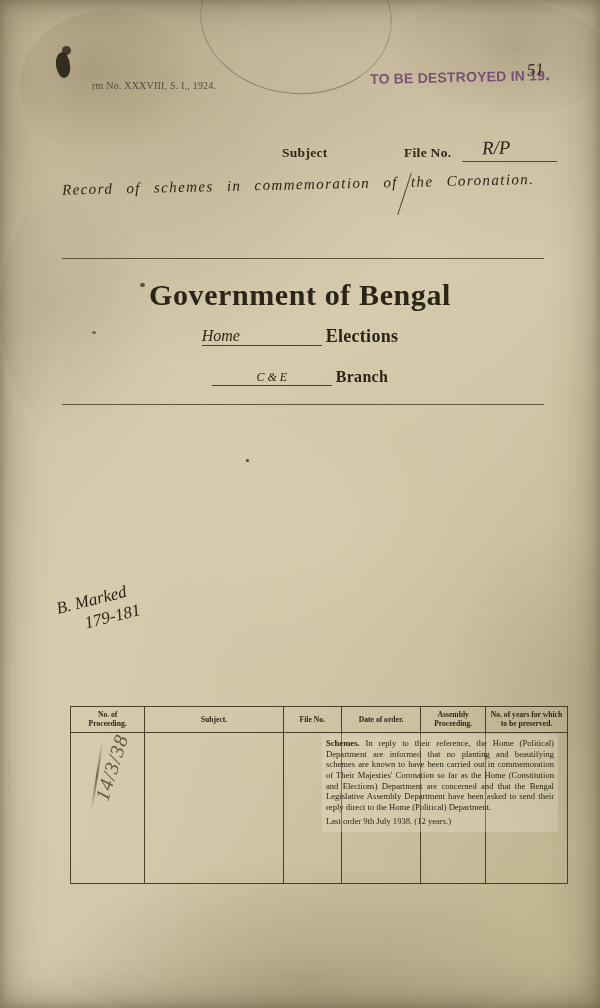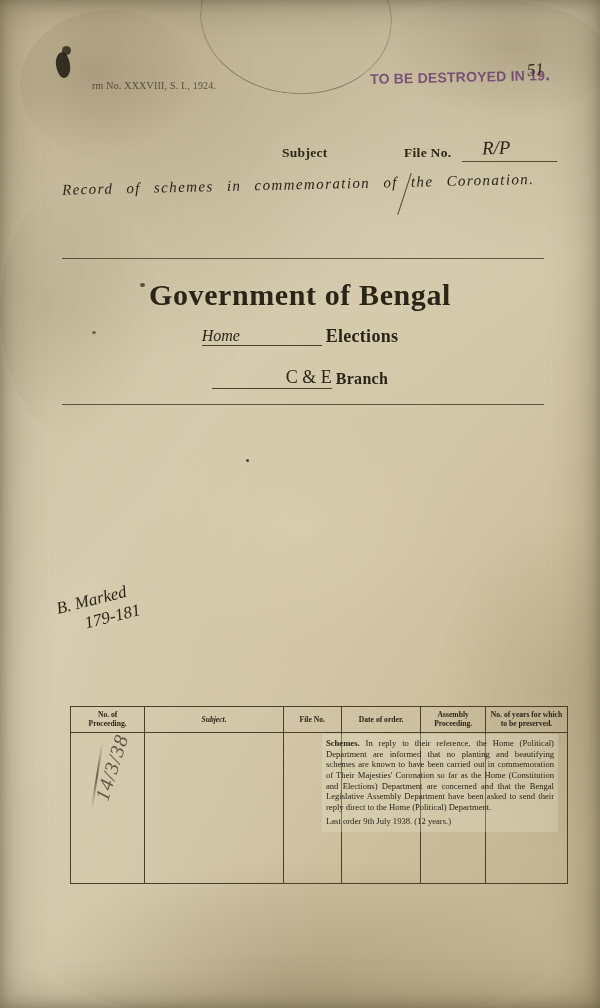--- a/index.html
+++ b/index.html
@@ -223,22 +223,23 @@
     left: 0; right: 0; top: 368px;
     text-align: center;
     font-family: "Liberation Serif", serif;
     font-size: 16px;
     color: #2b2517;
   }
   .branch-hand {
     display: inline-block;
     position: relative;
     width: 120px;
-    text-align: right;
-    font-size: 18px;
+    text-align: center;
+    font-style: italic;
+    font-size: 12px;
     color: #2c2619;
     border-bottom: 1px solid #4a4029;
     margin-right: 4px;
     top: -1px;
   }
   .branch-word { font-weight: bold; letter-spacing: 0.3px; }
 
   .dot-mark {
     position: absolute;
     left: 246px; top: 459px;
@@ -296,21 +297,21 @@
     background: transparent;
   }
   .tbl td {
     border: 1px solid #4a4029;
     border-top: none;
     height: 150px;
     vertical-align: top;
     padding: 0;
   }
   .tbl .col-a { width: 70px; }
-  .tbl .col-b { width: 136px; font-style: italic; }
+  .tbl .col-b { width: 136px; }
   .tbl .col-c { width: 54px; }
   .tbl .col-d { width: 76px; }
   .tbl .col-e { width: 60px; }
   .tbl .col-f { width: 78px; }
 
   .body-note {
     position: absolute;
     left: 322px; top: 734px;
     width: 228px;
     font-family: "Liberation Serif", serif;

